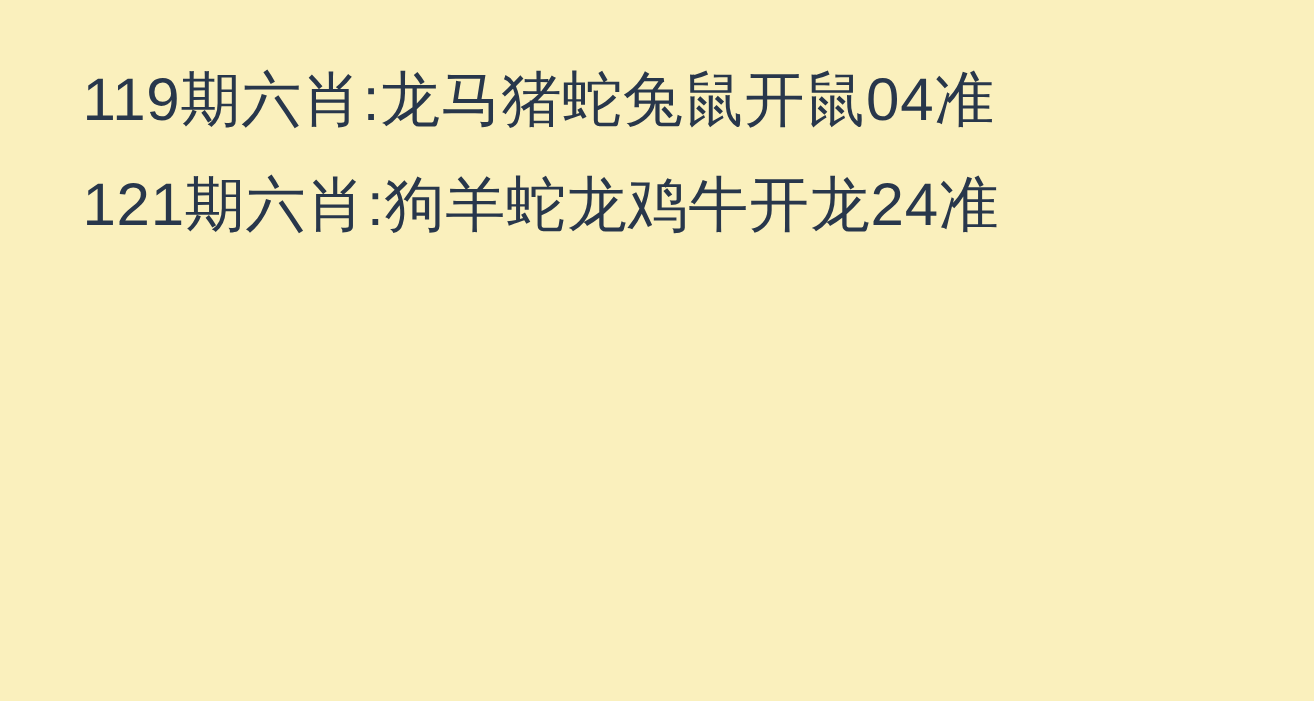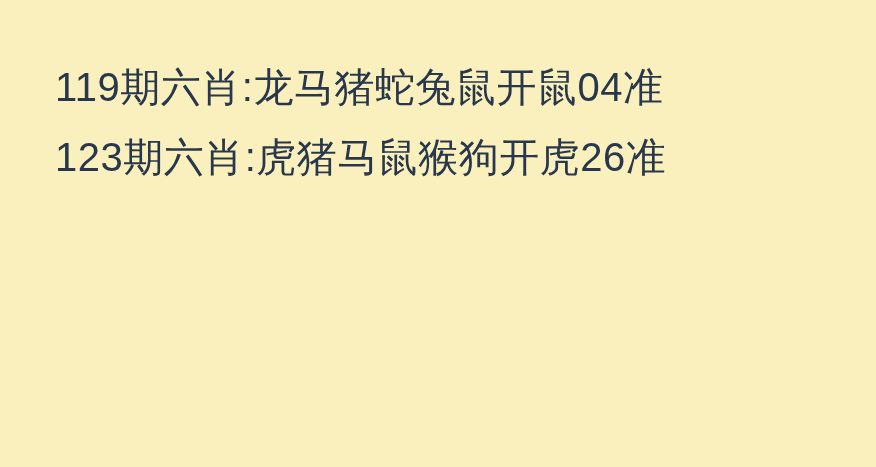--- a/index.html
+++ b/index.html
@@ -7,31 +7,31 @@
     padding: 0;
   }
   body {
     width: 876px;
     height: 467px;
     overflow: hidden;
     background: #faf0bd;
     font-family: "Liberation Sans", "DejaVu Sans", sans-serif;
   }
   .content {
-    padding: 52px 0 0 55px;
+    padding: 32px 0 0 55px;
   }
   .prediction-line {
     height: 70px;
     line-height: 70px;
     font-size: 40px;
     font-weight: 400;
     color: #28374b;
     white-space: nowrap;
     letter-spacing: 0.5px;
   }
 </style>
 </head>
 <body>
 
 <div class="content">
   <div class="prediction-line">119期六肖:龙马猪蛇兔鼠开鼠04准</div>
-  <div class="prediction-line">123期六肖:虎猪马鼠猴狗开虎26准</div>
+  <div class="prediction-line">121期六肖:狗羊蛇龙鸡牛开龙24准</div>
 </div>
 
 </body></html>

